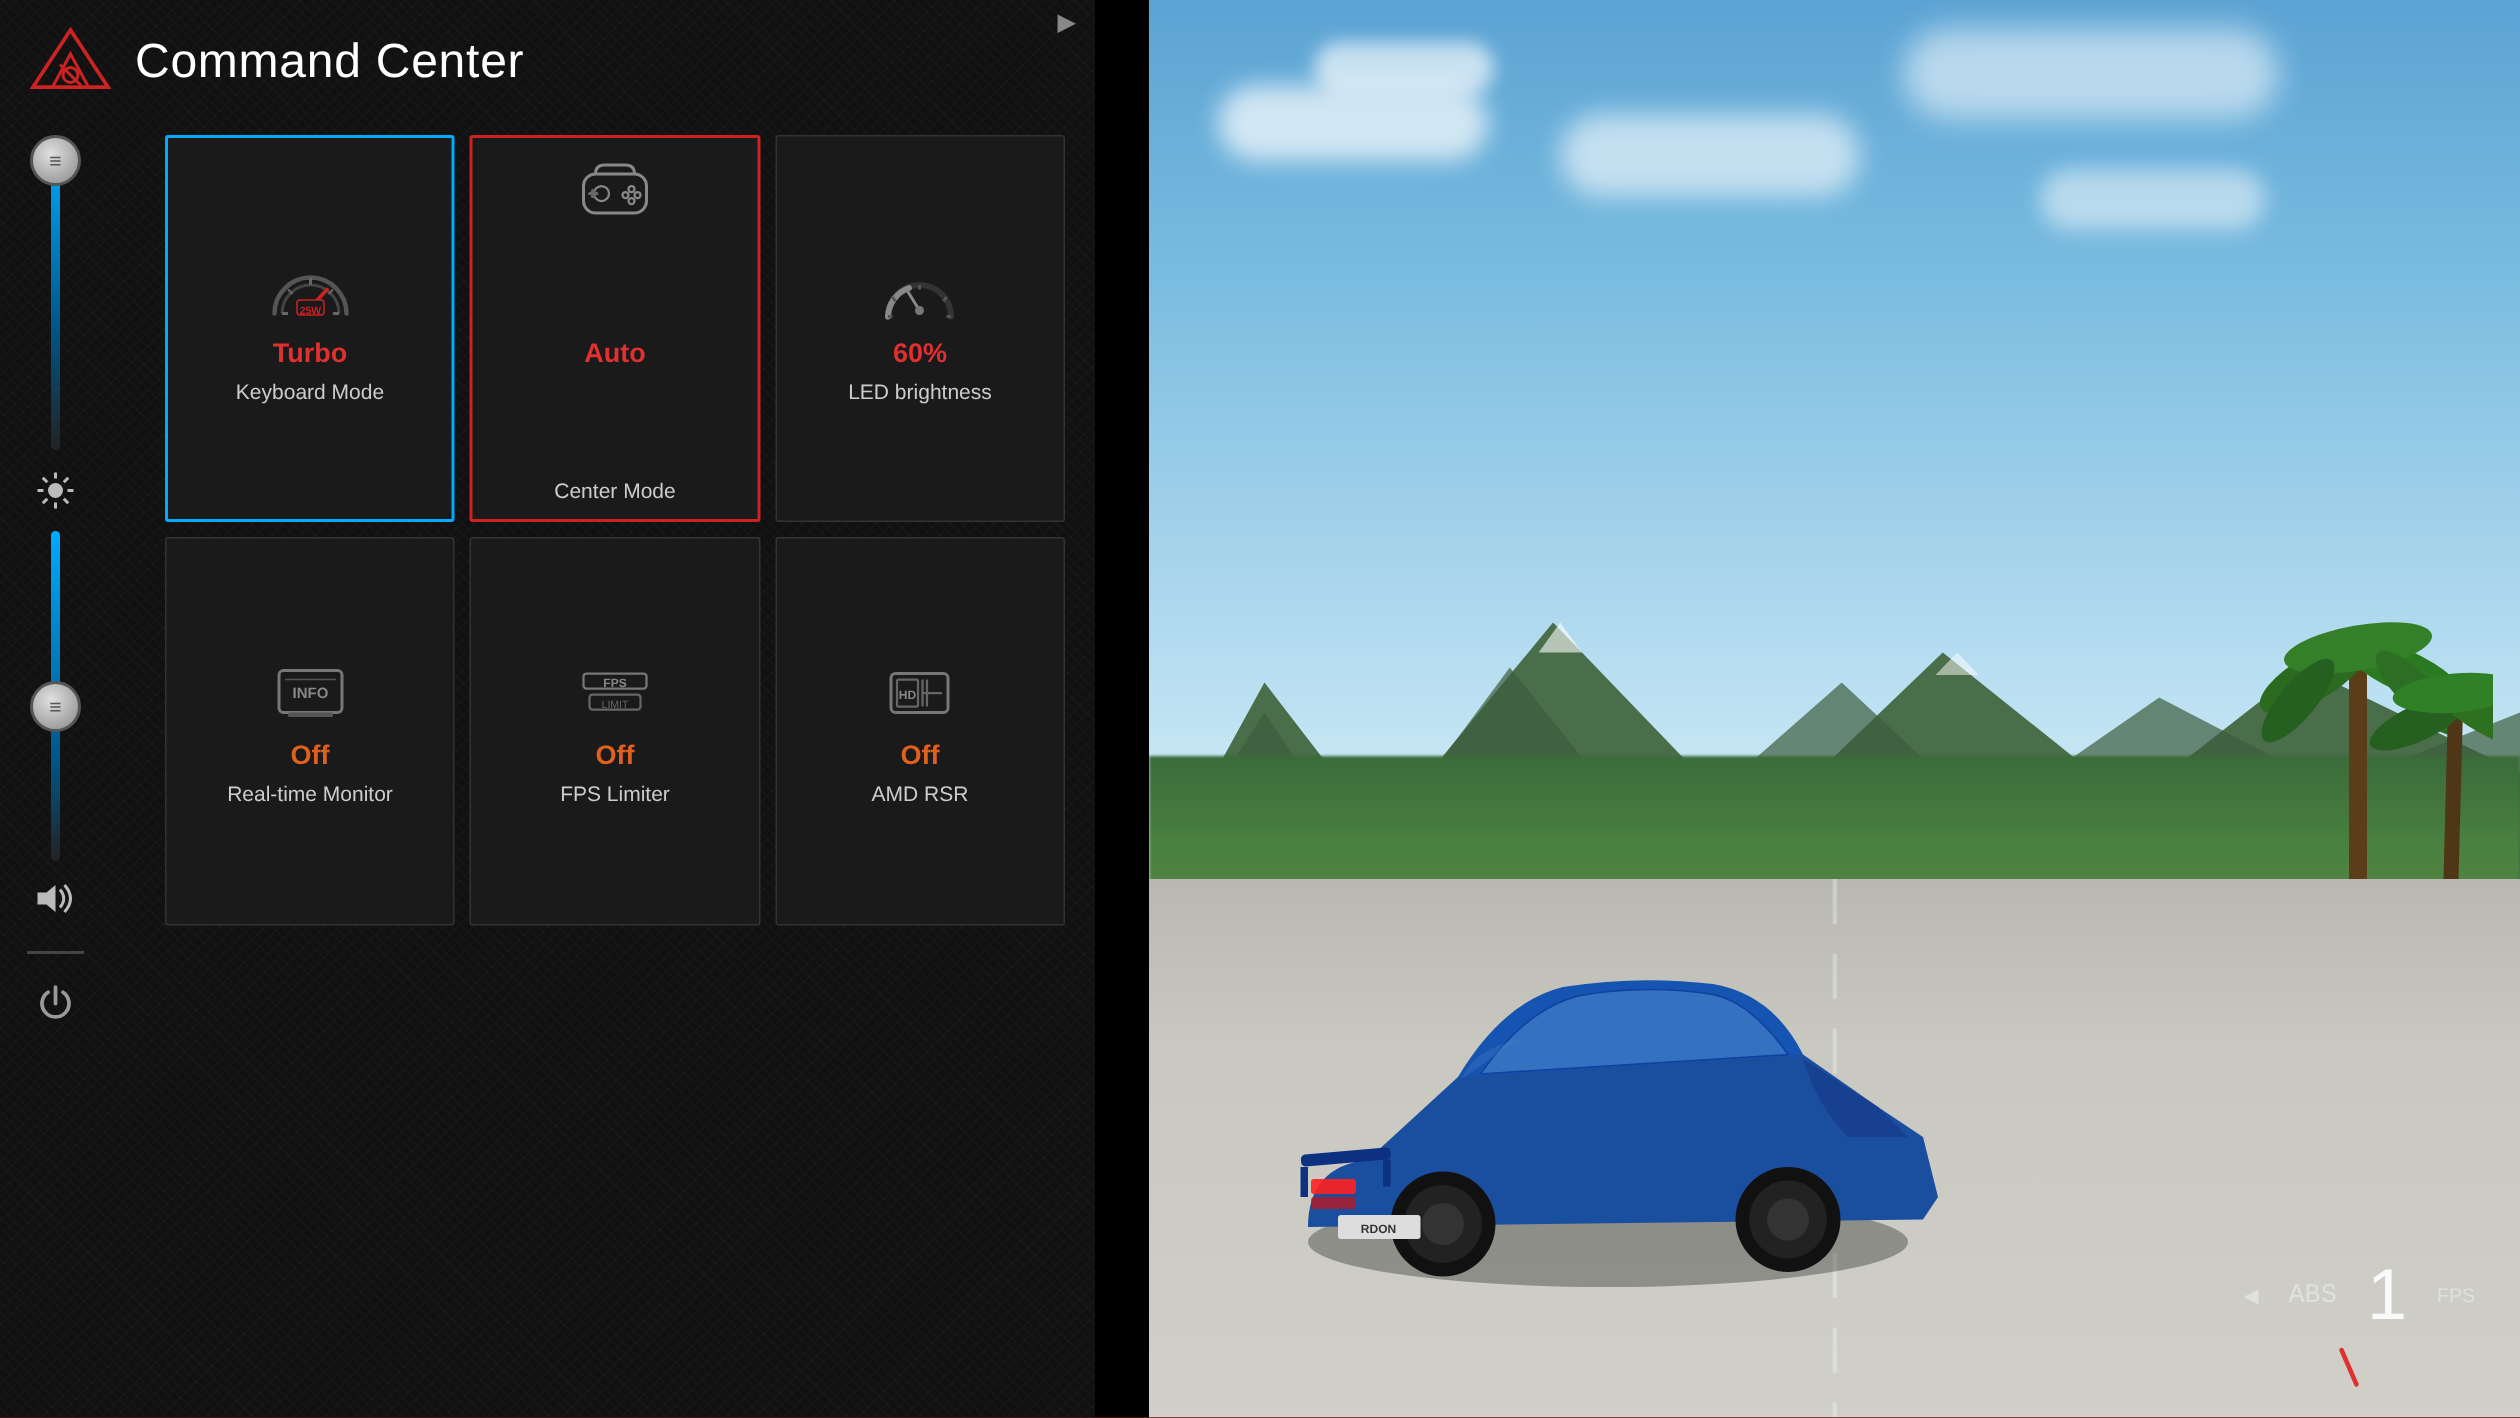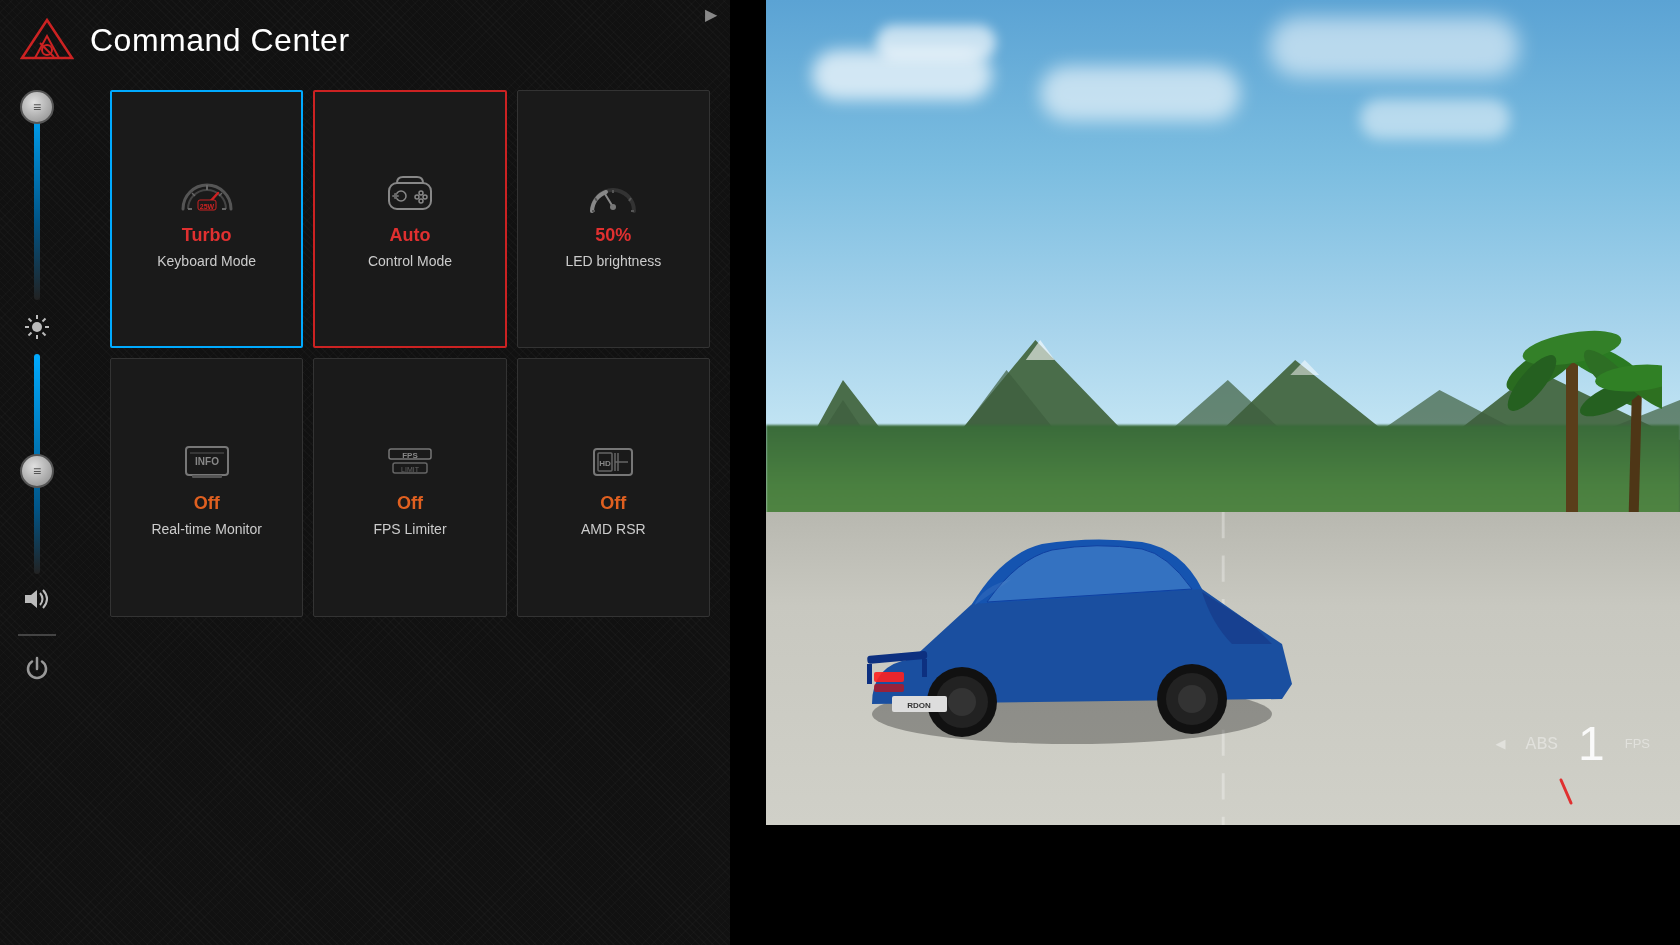--- a/index.html
+++ b/index.html
@@ -177,20 +177,21 @@
       gap: 6px;
       transition: background 0.15s;
     }
 
     .grid-cell.border-blue {
       border: 2px solid #00aaff;
     }
 
     .grid-cell.border-red {
       border: 2px solid #cc2222;
+      justify-content: space-between;
     }
 
     .cell-icon {
       width: 60px;
       height: 50px;
       display: flex;
       align-items: center;
       justify-content: center;
     }
 
@@ -208,21 +209,21 @@
       text-align: center;
       line-height: 1.3;
     }
 
     
     svg { display: block; }
 
     
     .right-panel {
       flex: 1;
-      height: 825px;
+      height: 945px;
       position: relative;
       overflow: hidden;
       background: #b91c1c;
       margin-left: 36px;
     }
 
     
     .game-sky {
       position: absolute;
       inset: 0;
@@ -358,42 +359,42 @@
 
           <circle cx="40" cy="22" r="2" fill="none" stroke="#888" stroke-width="1.5"></circle>
           <circle cx="44" cy="26" r="2" fill="none" stroke="#888" stroke-width="1.5"></circle>
           <circle cx="36" cy="26" r="2" fill="none" stroke="#888" stroke-width="1.5"></circle>
           <circle cx="40" cy="30" r="2" fill="none" stroke="#888" stroke-width="1.5"></circle>
 
           <path d="M16 12 Q16 6 22 6 L36 6 Q42 6 42 12" fill="none" stroke="#888" stroke-width="2"></path>
         </svg>
       </div>
       <div class="cell-value red">Auto</div>
-      <div class="cell-label">Control Mode</div>
+      <div class="cell-label">Center Mode</div>
     </div>
 
 
     <div class="grid-cell">
       <div class="cell-icon">
         <svg width="58" height="46" viewBox="0 0 58 46" fill="none">
 
           <path d="M8 40 A21 21 0 0 1 50 40" stroke="#333" stroke-width="4" fill="none" stroke-linecap="round"></path>
           <path d="M8 40 A21 21 0 0 1 22 21" stroke="#888" stroke-width="4" fill="none" stroke-linecap="round"></path>
 
           <line x1="8" y1="40" x2="11" y2="40" stroke="#555" stroke-width="2"></line>
           <line x1="11" y1="27" x2="13" y2="30" stroke="#555" stroke-width="2"></line>
           <line x1="29" y1="19" x2="29" y2="22" stroke="#555" stroke-width="2"></line>
           <line x1="47" y1="27" x2="45" y2="30" stroke="#555" stroke-width="2"></line>
           <line x1="50" y1="40" x2="47" y2="40" stroke="#555" stroke-width="2"></line>
 
           <line x1="29" y1="36" x2="21" y2="23" stroke="#888" stroke-width="2" stroke-linecap="round"></line>
           <circle cx="29" cy="36" r="3" fill="#777"></circle>
         </svg>
       </div>
-      <div class="cell-value red">50%</div>
+      <div class="cell-value red">60%</div>
       <div class="cell-label">LED brightness</div>
     </div>
 
     <div class="grid-cell">
       <div class="cell-icon">
         <svg width="58" height="46" viewBox="0 0 58 46" fill="none">
           <rect x="8" y="8" width="42" height="28" rx="3" fill="none" stroke="#777" stroke-width="2"></rect>
           <rect x="14" y="36" width="30" height="3" rx="1" fill="#555"></rect>
           <text x="29" y="26" text-anchor="middle" font-size="10" fill="#888" font-family="Arial" font-weight="bold">INFO</text>
           <line x1="12" y1="14" x2="46" y2="14" stroke="#555" stroke-width="1"></line>

